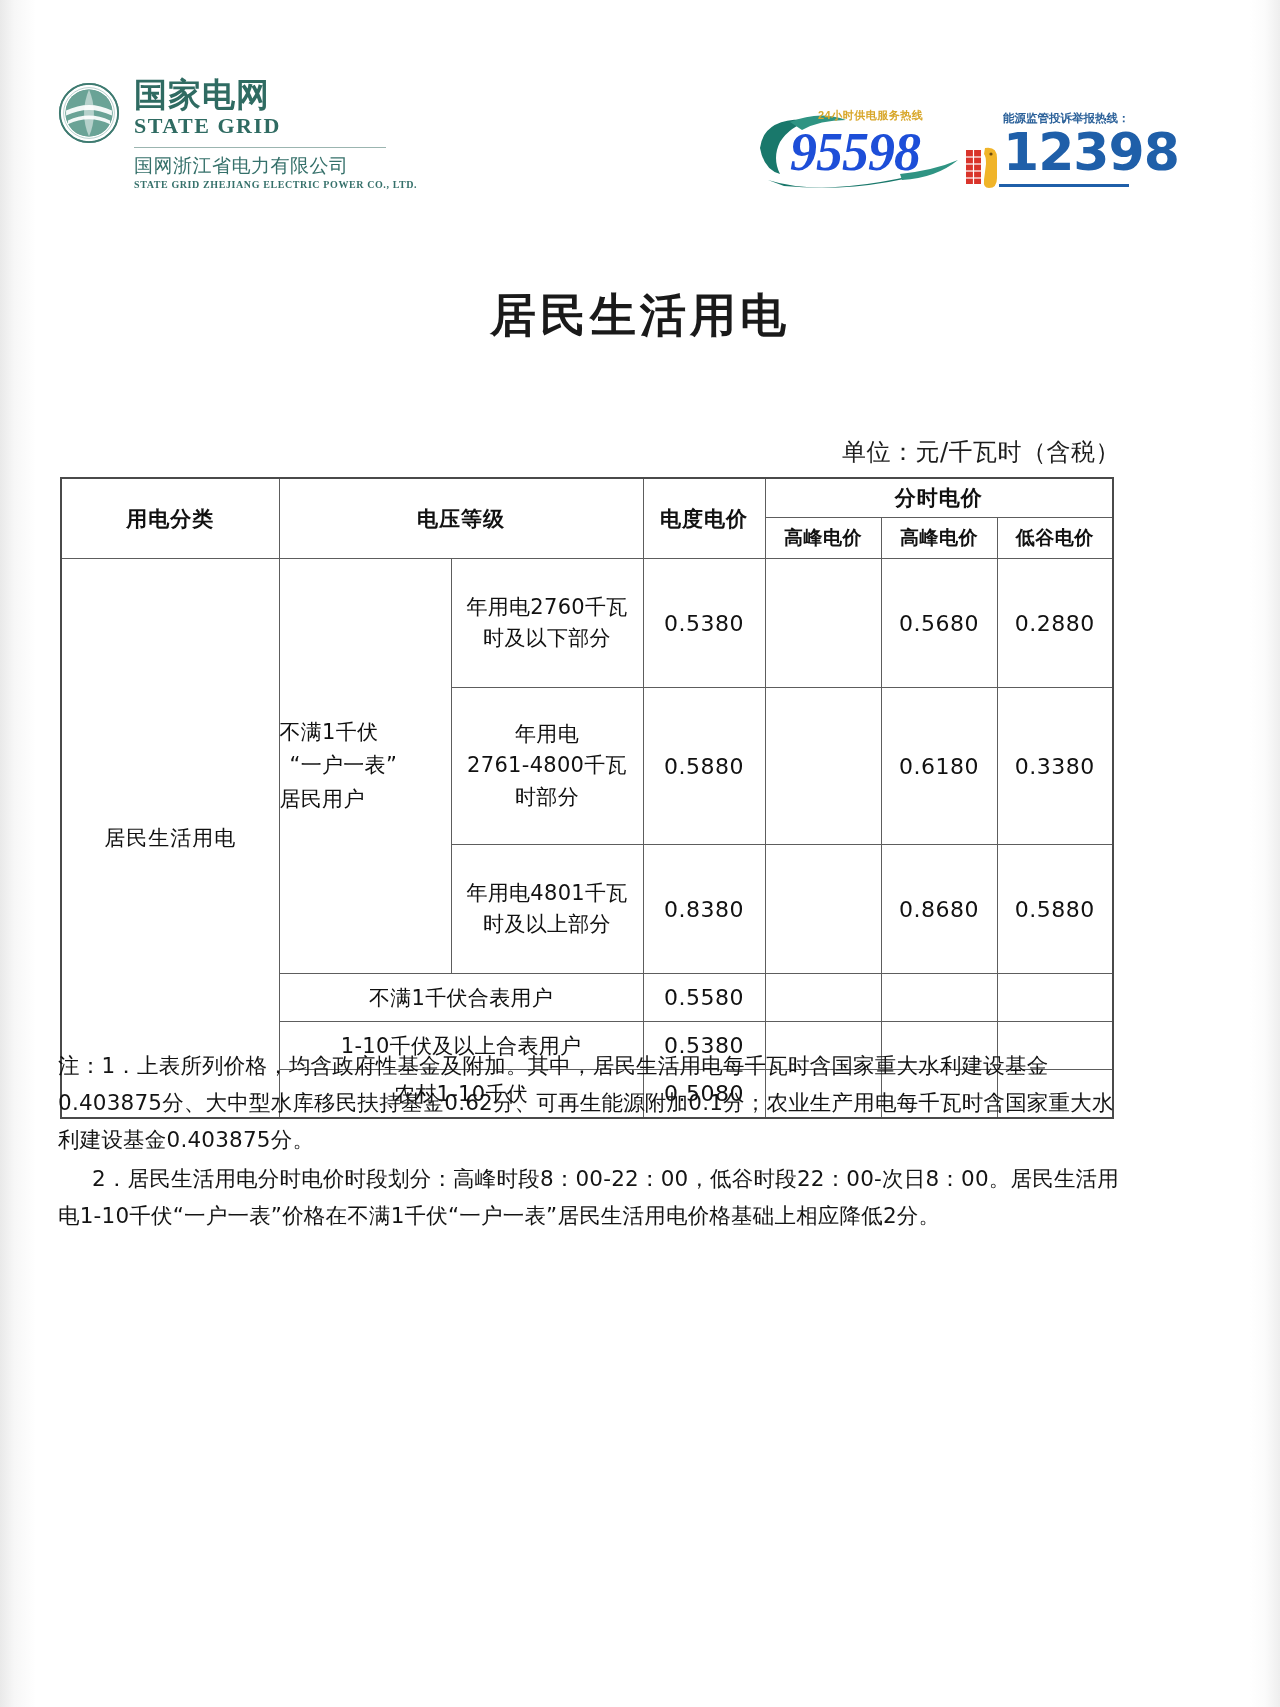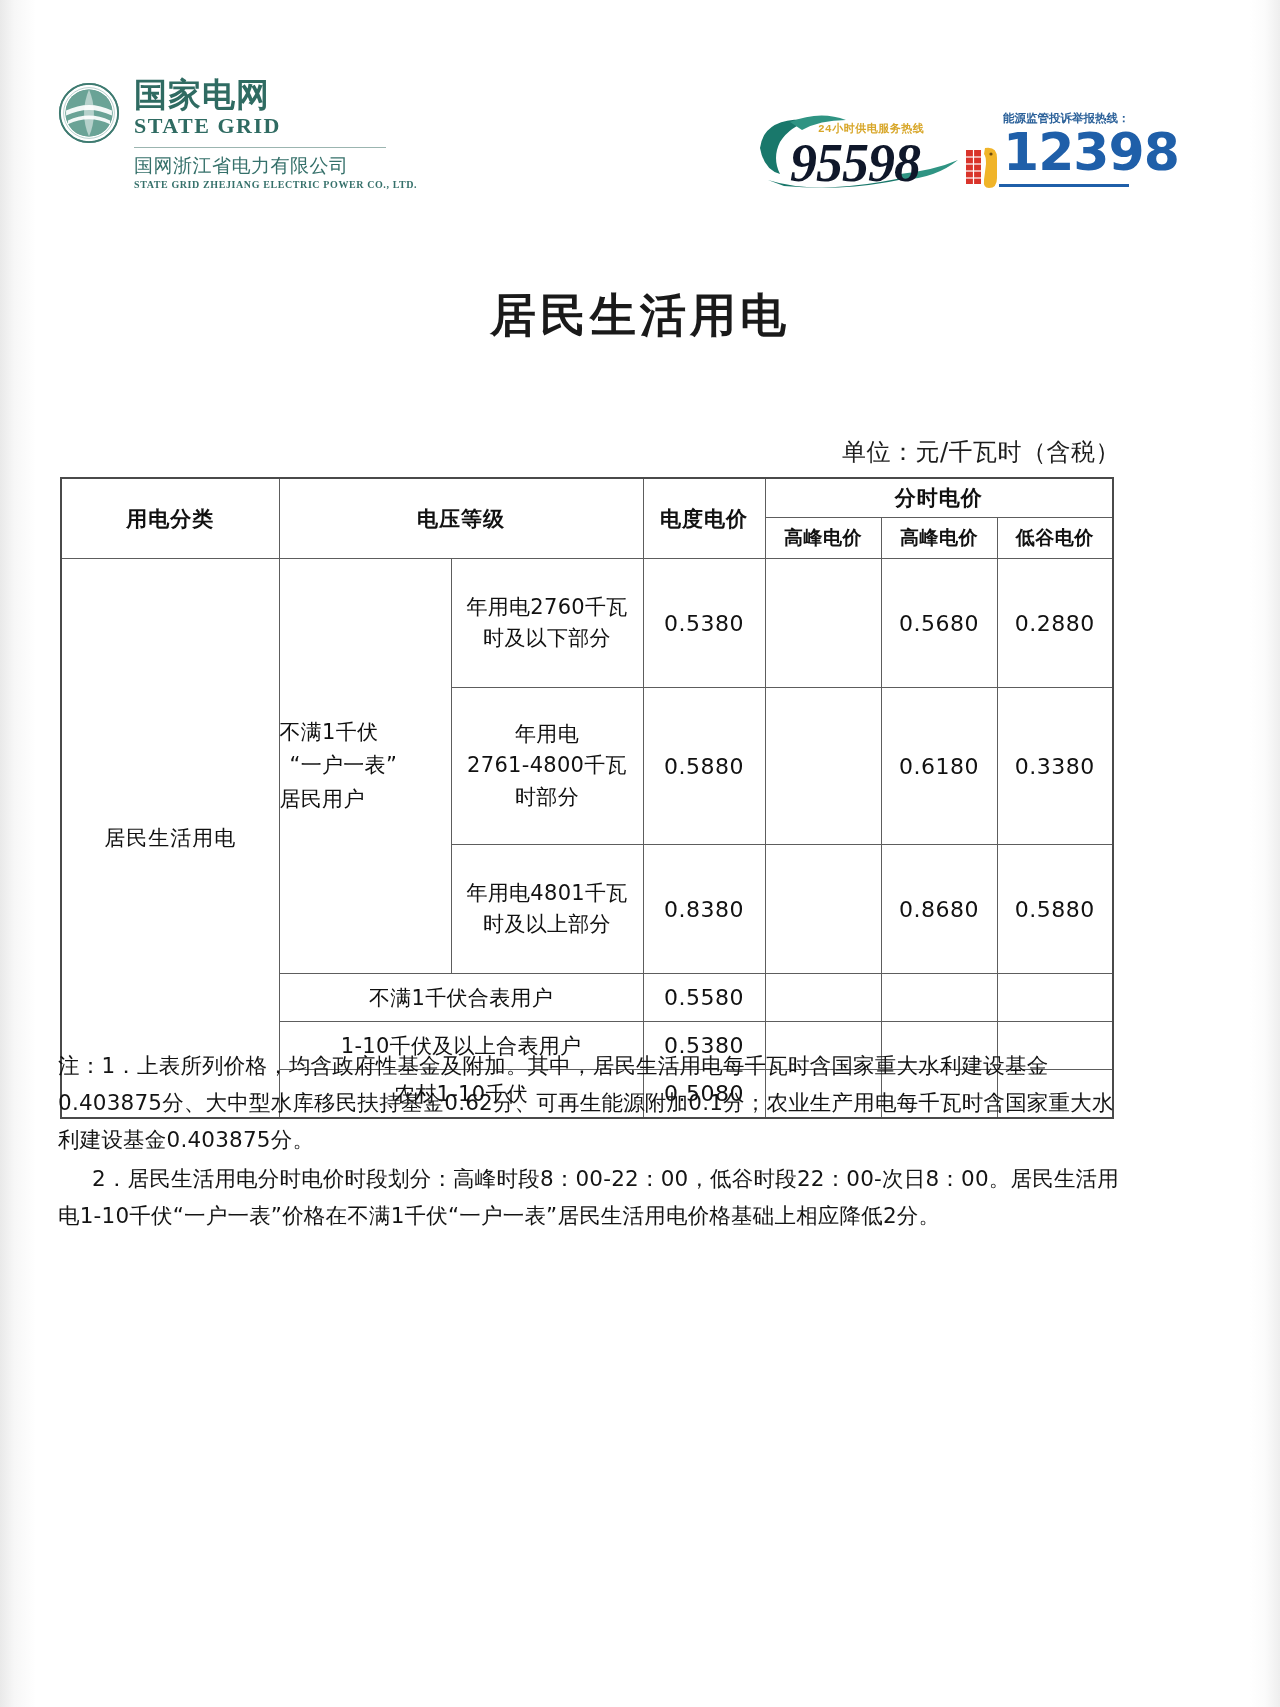--- a/index.html
+++ b/index.html
@@ -116,37 +116,37 @@
   }
   .swoosh {
     position: absolute;
     left: 0; top: 0;
     width: 210px;
     height: 86px;
   }
   .hot-cap-95598 {
     position: absolute;
     left: 68px;
-    top: 13px;
+    top: 0;
     font-size: 11px;
     font-weight: bold;
     color: #d8a72a;
     letter-spacing: 0.5px;
     white-space: nowrap;
-    font-family: Liberation Mono, monospace;
+    font-family: Liberation Sans, sans-serif;
   }
   .hot-num-95598 {
     position: absolute;
     left: 40px;
-    top: 28px;
+    top: 17px;
     font-family: "Liberation Serif", "DejaVu Serif", serif;
     font-style: italic;
     font-weight: bold;
     font-size: 54px;
-    color: #0f172a;
+    color: #1d4ed8;
     letter-spacing: -1px;
     line-height: 1;
   }
   .hotline-12398 {
     position: absolute;
     left: 215px;
     top: 0;
     width: 165px;
     height: 86px;
   }

